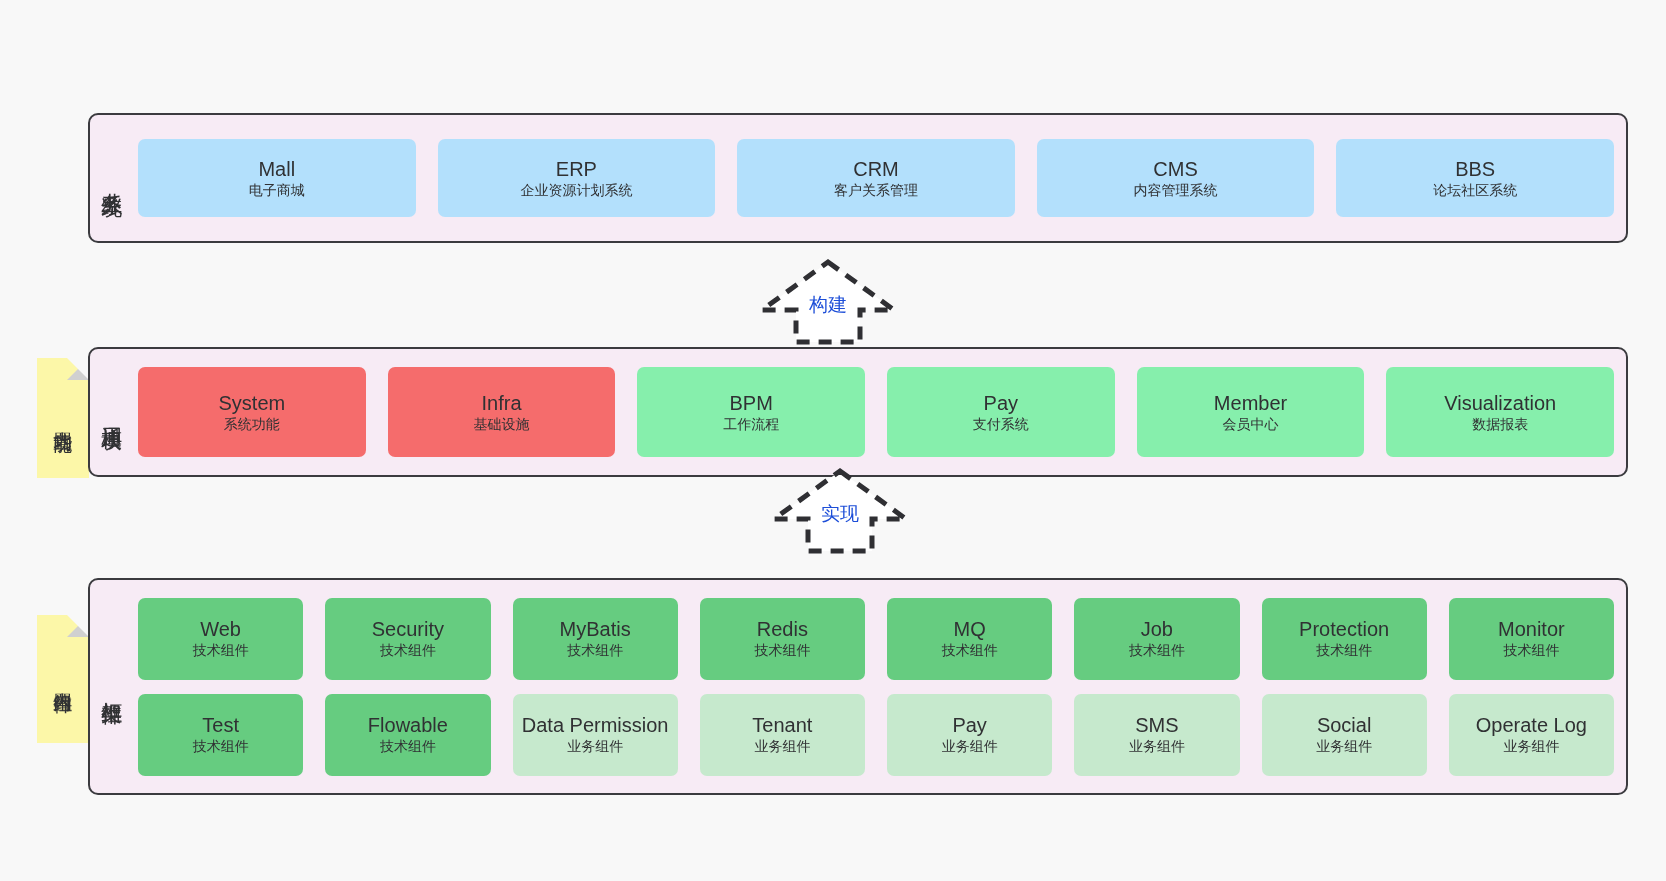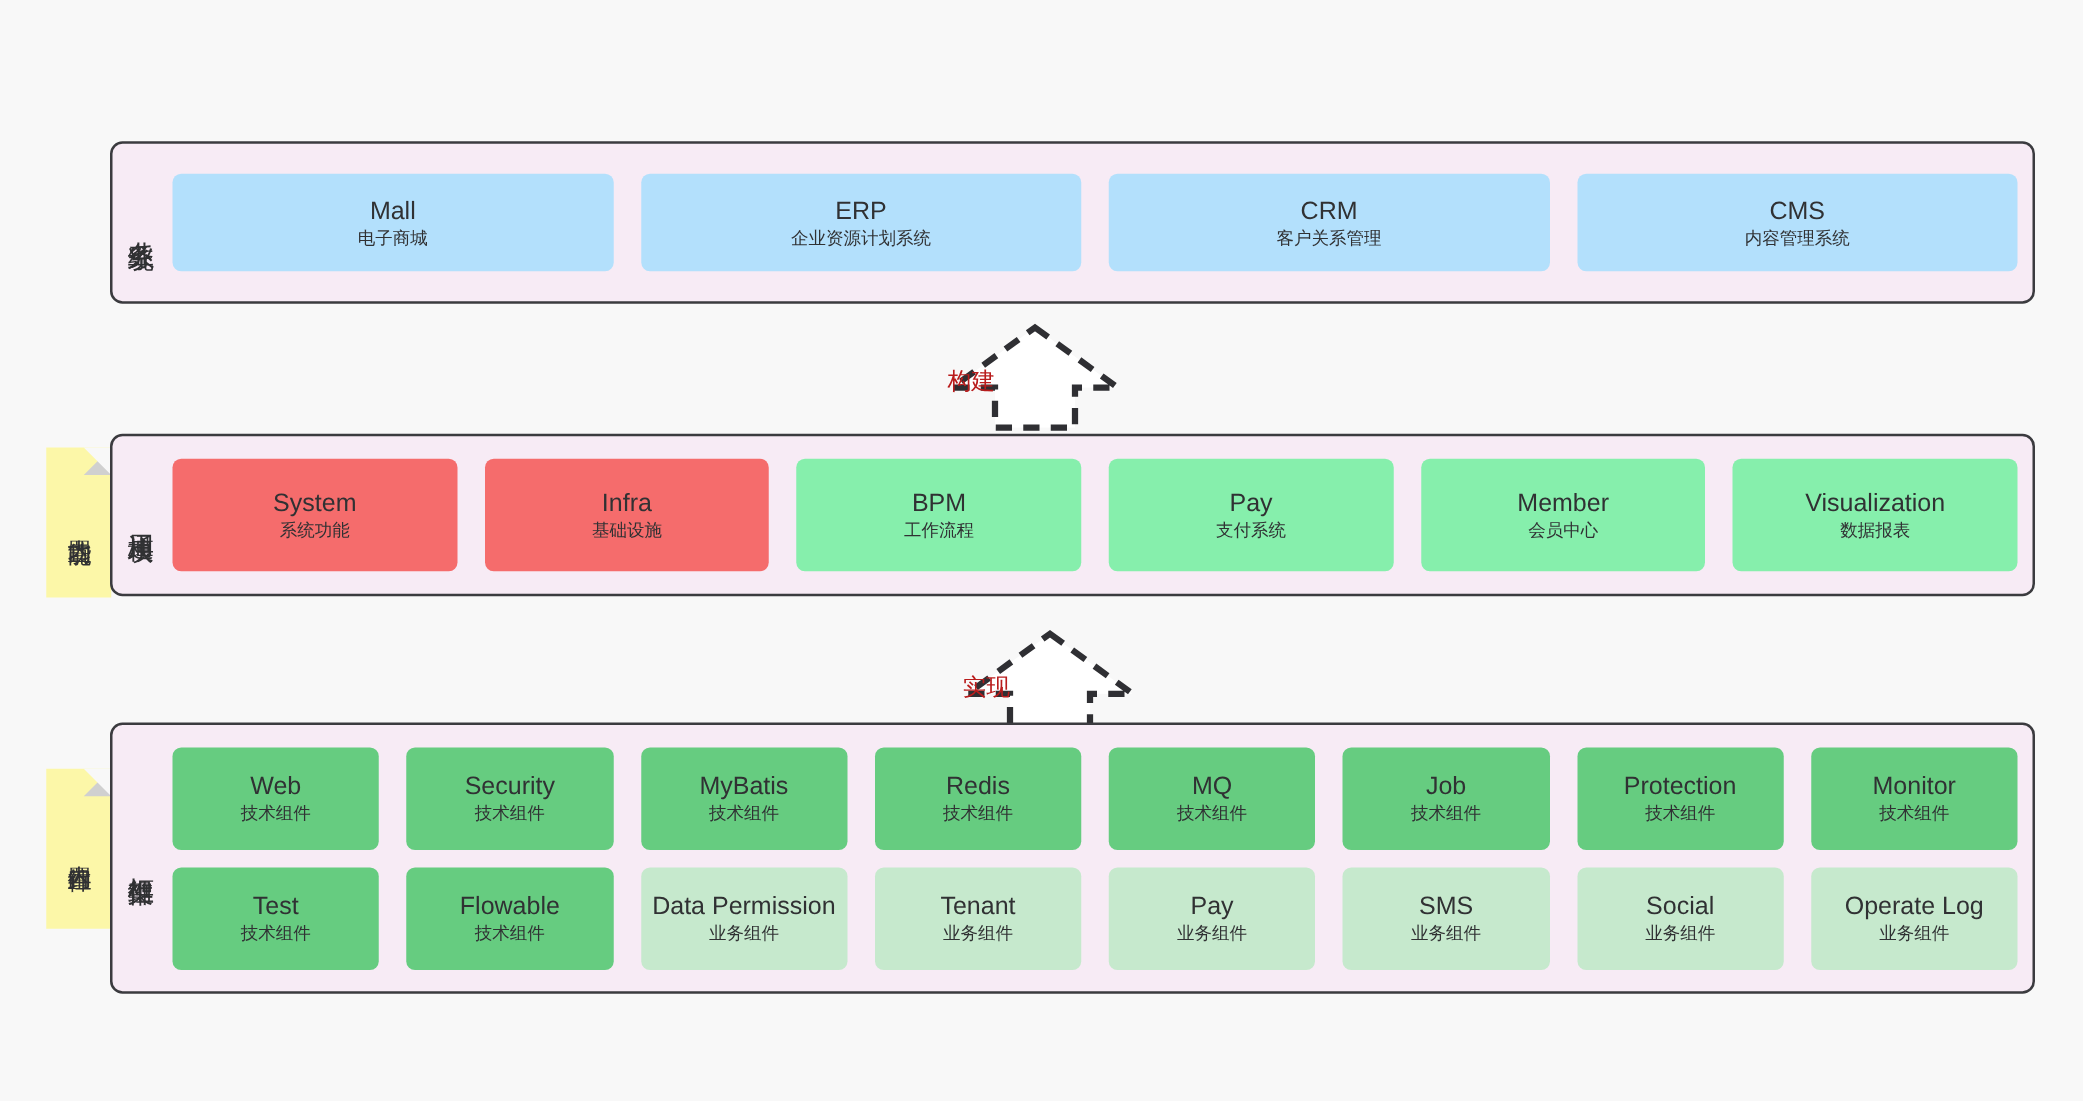--- a/index.html
+++ b/index.html
@@ -116,27 +116,28 @@
   }
   #note-common{left:37px;top:358px;width:52px;height:120px;}
   #note-framework{left:37px;top:615px;width:52px;height:128px;}
 
   
   .arrow{position:absolute;}
   .arrow svg{display:block;overflow:visible;}
   .arrow .alabel{
     position:absolute;
     left:0;right:0;
+    text-align:center;
     font-size:19px;
-    color:#b91c1c;
+    color:#1d4ed8;
     user-select:none;
   }
   #arrow-build{left:758px;top:258px;width:140px;height:86px;}
   #arrow-build .alabel{top:34px;}
-  #arrow-impl{left:770px;top:503px;width:140px;height:86px;}
+  #arrow-impl{left:770px;top:467px;width:140px;height:86px;}
   #arrow-impl .alabel{top:34px;}
 </style>
 </head>
 <body>
 
 <div class="stage">
 
   <div class="layer" id="layer-business">
     <div class="layer-title">业务系统</div>
     <div class="layer-body">
@@ -149,20 +150,24 @@
           <span class="en">ERP</span>
           <span class="cn">企业资源计划系统</span>
         </div>
         <div class="card c-blue">
           <span class="en">CRM</span>
           <span class="cn">客户关系管理</span>
         </div>
         <div class="card c-blue">
           <span class="en">CMS</span>
           <span class="cn">内容管理系统</span>
+        </div>
+        <div class="card c-blue">
+          <span class="en">BBS</span>
+          <span class="cn">论坛社区系统</span>
         </div>
       </div>
     </div>
   </div>
 
   <div class="arrow" id="arrow-build">
     <svg width="140" height="86" viewBox="0 0 140 86">
       <path d="M70 4 L136 52 L102 52 L102 84 L38 84 L38 52 L4 52 Z" fill="#ffffff" stroke="#2f2f33" stroke-width="5" stroke-dasharray="13,9" stroke-linejoin="miter"></path>
     </svg>
     <div class="alabel">构建</div>

